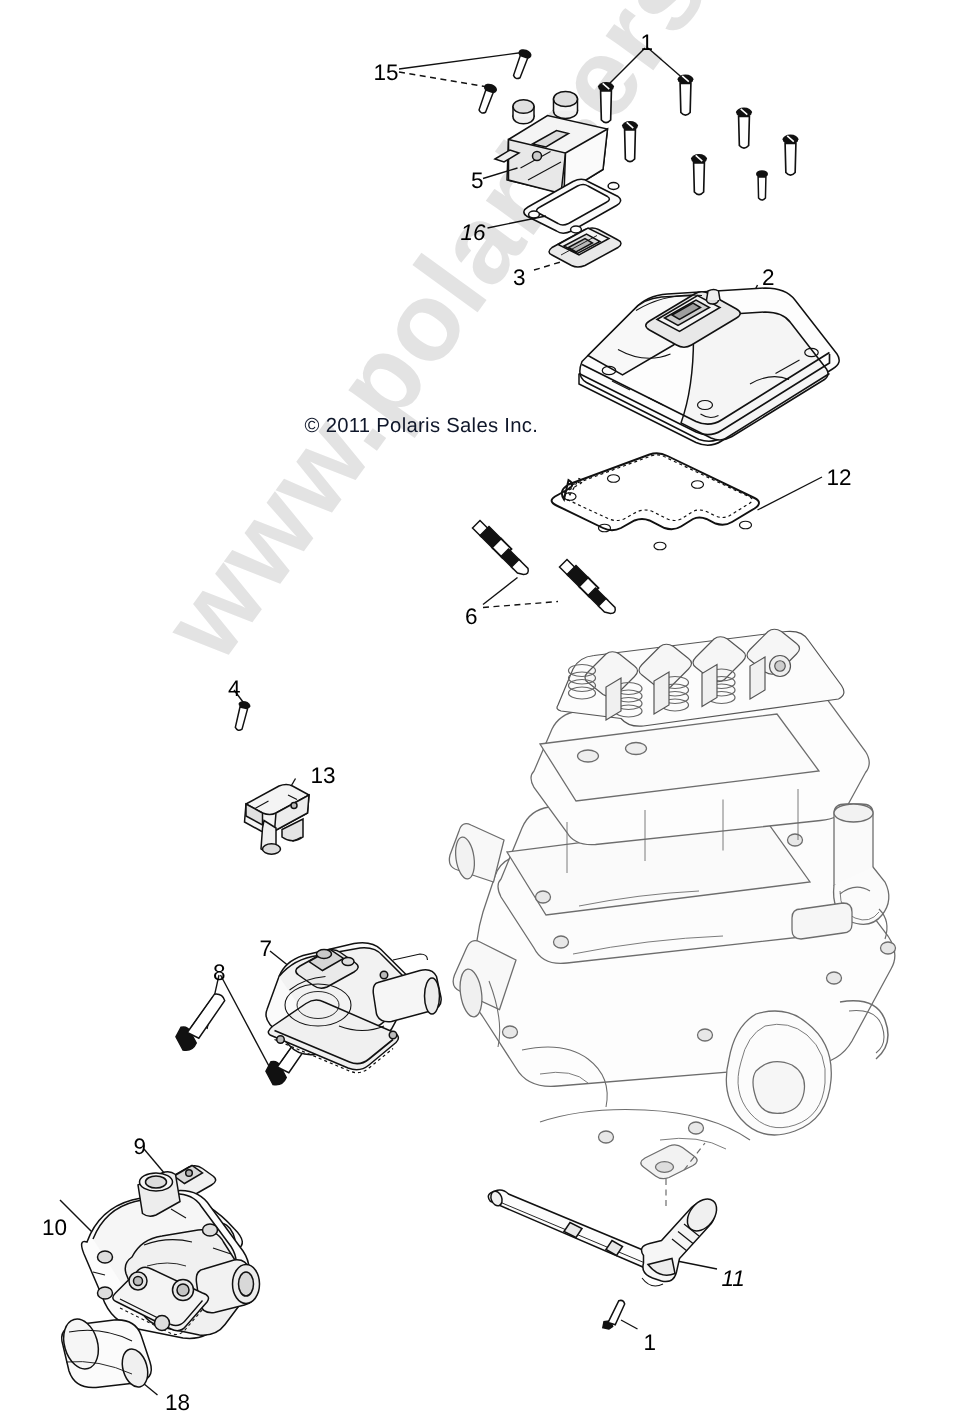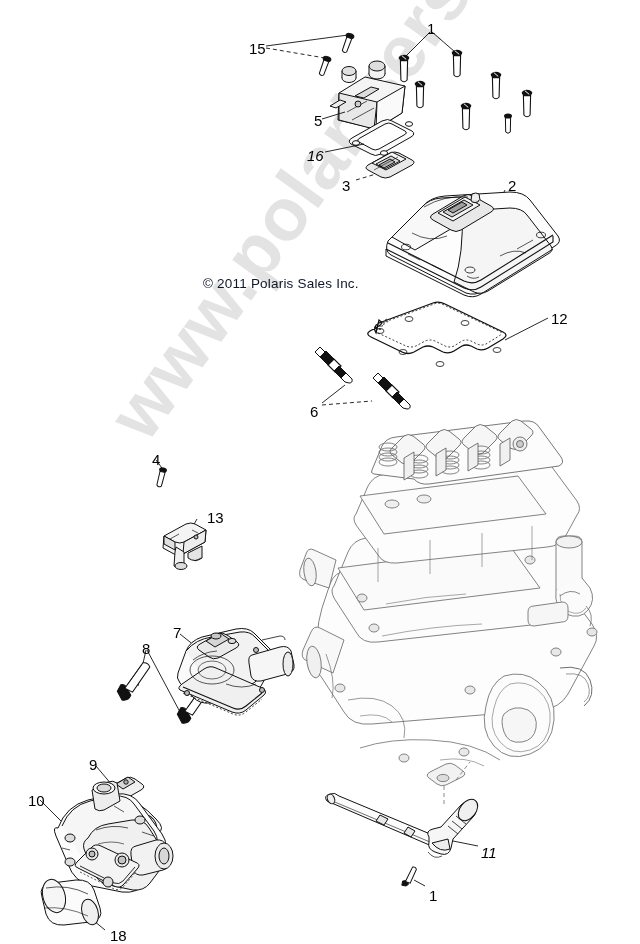--- a/index.html
+++ b/index.html
@@ -464,20 +464,20 @@
   <div class="lbl" style="left:307px;top:148px;font-style:italic;">16</div>
   <div class="lbl" style="left:342px;top:178px;">3</div>
   <div class="lbl" style="left:508px;top:178px;">2</div>
   <div class="lbl" style="left:551px;top:311px;">12</div>
   <div class="lbl" style="left:310px;top:404px;">6</div>
   <div class="lbl" style="left:152px;top:452px;">4</div>
   <div class="lbl" style="left:196px;top:510px;margin-left:11px;">13</div>
   <div class="lbl" style="left:142px;top:641px;">8</div>
   <div class="lbl" style="left:173px;top:625px;">7</div>
   <div class="lbl" style="left:89px;top:757px;">9</div>
-  <div class="lbl" style="left:28px;top:793px;">10</div>
+  <div class="lbl" style="left:28px;top:811px;">10</div>
   <div class="lbl" style="left:481px;top:845px;font-style:italic;">11</div>
   <div class="lbl" style="left:429px;top:888px;">1</div>
   <div class="lbl" style="left:110px;top:928px;">18</div>
 
   <div id="copyright">© 2011 Polaris Sales Inc.</div>
 
 </div>
 
 </body></html>

